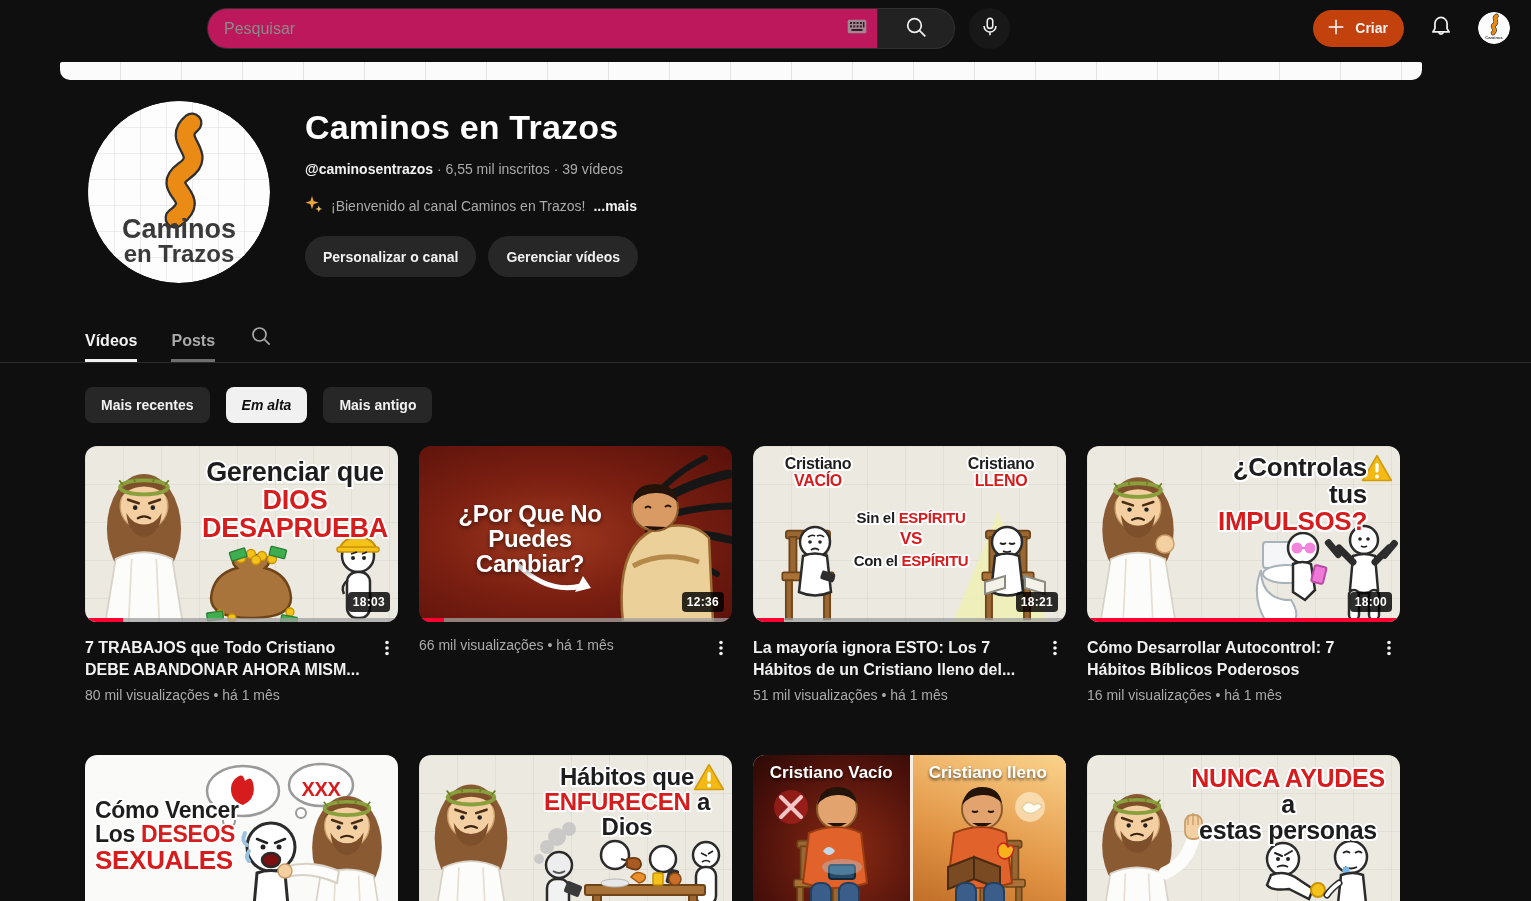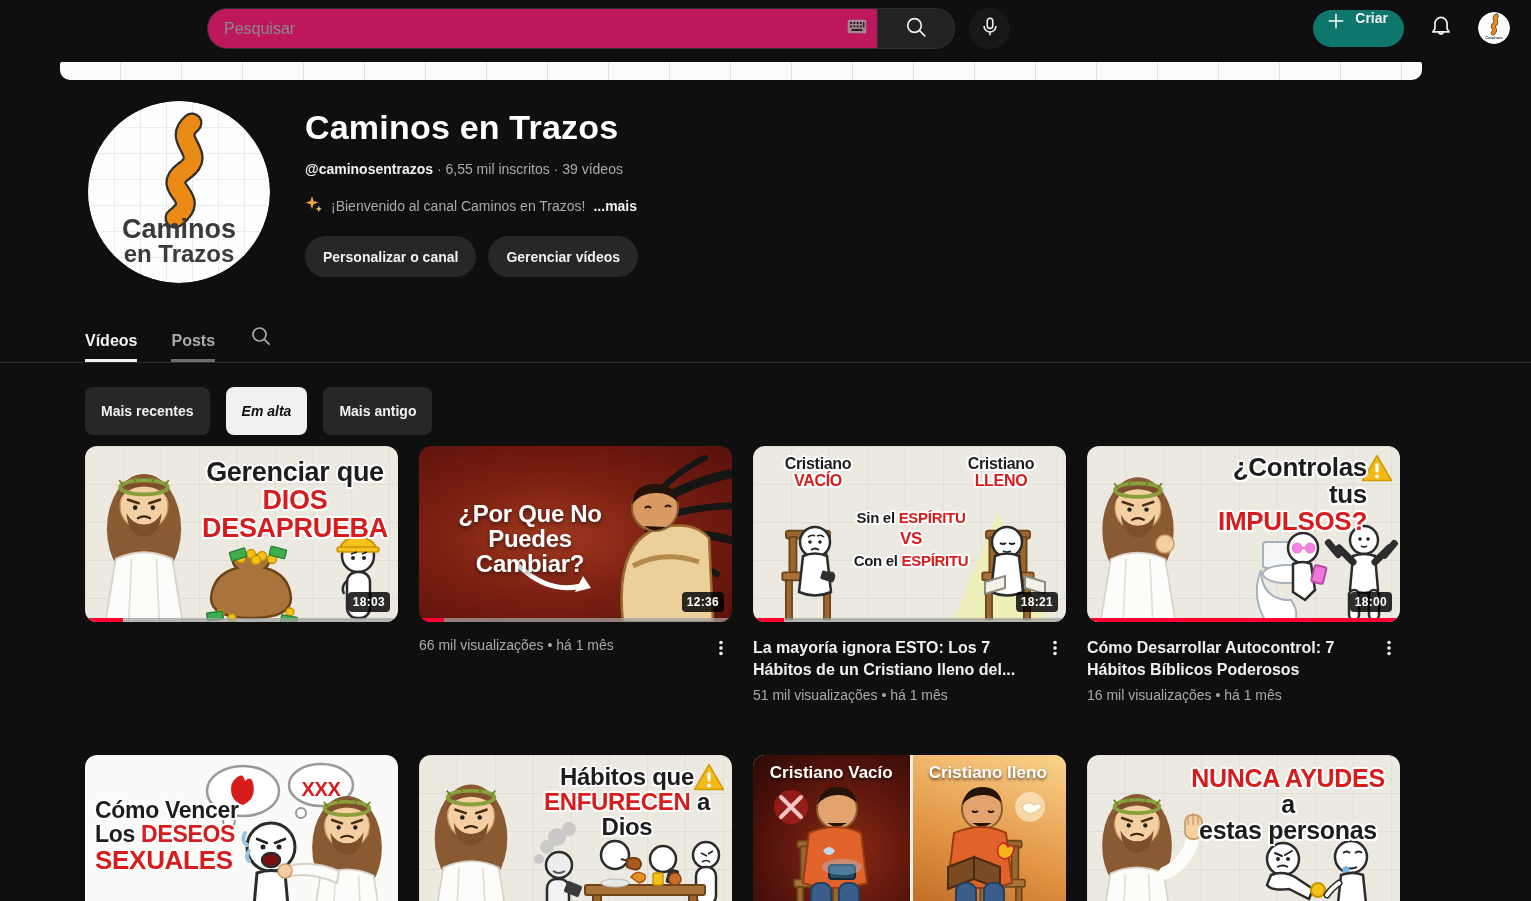--- a/index.html
+++ b/index.html
@@ -13,22 +13,22 @@
     border-radius:20px 0 0 20px; display:flex; align-items:center; padding:0 10px 0 16px; }
   .search-box input { flex:1; background:transparent; border:none; outline:none; color:#f1f1f1;
     font-size:16px; font-family:inherit; }
   .search-box input::placeholder { color:#8a8a8a; }
   .kb-icon { flex:0 0 auto; opacity:.85; }
   .search-btn { width:77px; height:41px; background:#222222; border:1px solid #303030; border-left:none;
     border-radius:0 20px 20px 0; display:flex; align-items:center; justify-content:center; cursor:pointer; }
   .mic-btn { width:41px; height:41px; margin-left:14px; border-radius:50%; background:#181818; border:none;
     display:flex; align-items:center; justify-content:center; cursor:pointer; }
   .mast-right { position:absolute; right:21px; top:0; height:56px; display:flex; align-items:center; gap:24px; }
-  .create-btn { height:37px; padding:0 16px 0 12px; background:#0f766e; border:none; border-radius:19px;
-    color:#f1f1f1; font-size:14px; font-weight:600; display:flex; gap:8px; cursor:pointer;
+  .create-btn { height:37px; padding:0 16px 0 12px; background:#c2410c; border:none; border-radius:19px;
+    color:#f1f1f1; font-size:14px; font-weight:600; display:flex; align-items:center; gap:8px; cursor:pointer;
     font-family:inherit; }
   .bell-btn { background:none; border:none; cursor:pointer; display:flex; }
   .avatar-sm { width:32px; height:32px; border-radius:50%; overflow:hidden; cursor:pointer; }
 
   
   .banner-strip { position:absolute; left:60px; top:62px; width:1362px; height:18px; background:#fbfbfb;
     border-radius:2px 2px 10px 10px;
     background-image:repeating-linear-gradient(90deg, transparent 0 60px, #e3e3e3 60px 61px); }
 
   
@@ -48,21 +48,21 @@
   .tabs-inner { position:absolute; left:85px; bottom:0; display:flex; align-items:flex-end; gap:34px; }
   .tab { padding-bottom:12px; font-size:16px; font-weight:700; cursor:pointer; position:relative; }
   .tab.active { color:#f1f1f1; }
   .tab.active::after { content:""; position:absolute; left:0; right:0; bottom:0; height:3px; background:#f1f1f1; }
   .tab.inactive { color:#aaaaaa; }
   .tab.inactive::after { content:""; position:absolute; left:0; right:0; bottom:0; height:3px; background:#6f6f6f; }
   .tab-search { padding-bottom:10px; cursor:pointer; }
 
   
   .chips { position:absolute; left:85px; top:387px; display:flex; gap:16px; }
-  .chip { height:48px; padding:0 16px; border-radius:8px; background:#272727; border:none; color:#f1f1f1;
+  .chip { height:36px; padding:0 16px; border-radius:8px; background:#272727; border:none; color:#f1f1f1;
     font-size:14px; font-weight:600; cursor:pointer; font-family:inherit; display:flex; align-items:center; }
   .chip.selected { background:#f1f1f1; color:#0f0f0f;font-style:italic; }
 
   
   .grid { position:absolute; left:85px; width:1337px; display:grid; grid-template-columns:repeat(4,313px);
     column-gap:21px; }
   .grid.row1 { top:446px; }
   .grid.row2 { top:755px; }
   .thumb { position:relative; width:313px; height:176px; border-radius:12px; overflow:hidden; cursor:pointer;
     background:#e9e5dd; }
@@ -304,20 +304,33 @@
       </svg>
       <div class="ht ow" style="left:112px; top:12px; width:196px; text-align:center; font-size:27px;">
         <div class="blk">Gerenciar que</div>
         <div class="red">DIOS DESAPRUEBA</div>
       </div>
       <span class="dur-badge">18:03</span>
       <div class="progress-track">
         <div class="progress-fill" style="width: 12%;"></div>
       </div>
     </div>
+    <div class="card-details">
+      <div class="card-title">7 TRABAJOS que Todo Cristiano DEBE ABANDONAR AHORA MISM...</div>
+      <div class="card-meta">
+        <span>80 mil visualizações</span> <span>•</span> <span>há 1 mês</span>
+      </div>
+      <button class="kebab">
+        <svg width="18" height="18" viewBox="0 0 18 18" fill="#f1f1f1">
+          <circle cx="9" cy="3.5" r="1.8"></circle>
+            <circle cx="9" cy="9" r="1.8"></circle>
+            <circle cx="9" cy="14.5" r="1.8"></circle>
+        </svg>
+      </button>
+    </div>
   </div>
 
   <div class="card">
     <div class="thumb t2-bg">
       <svg class="scene" width="313" height="176" viewBox="0 0 313 176">
         <g stroke="#161616" fill="none" stroke-linecap="round">
           <path d="M228,64 q36,-26 82,-36" stroke-width="9"></path>
           <path d="M232,74 q44,-14 80,-14" stroke-width="7"></path>
           <path d="M230,86 q44,-2 82,8" stroke-width="8"></path>
           <path d="M226,98 q40,10 72,30" stroke-width="6"></path>

